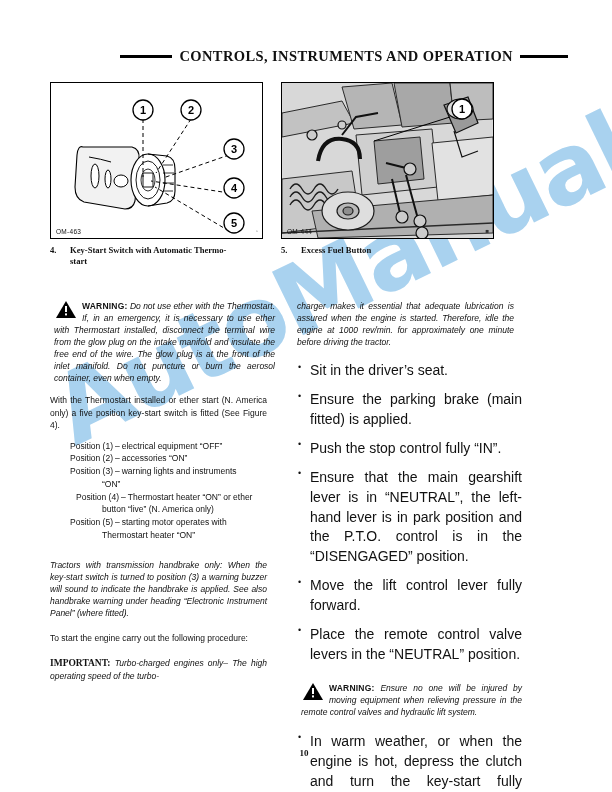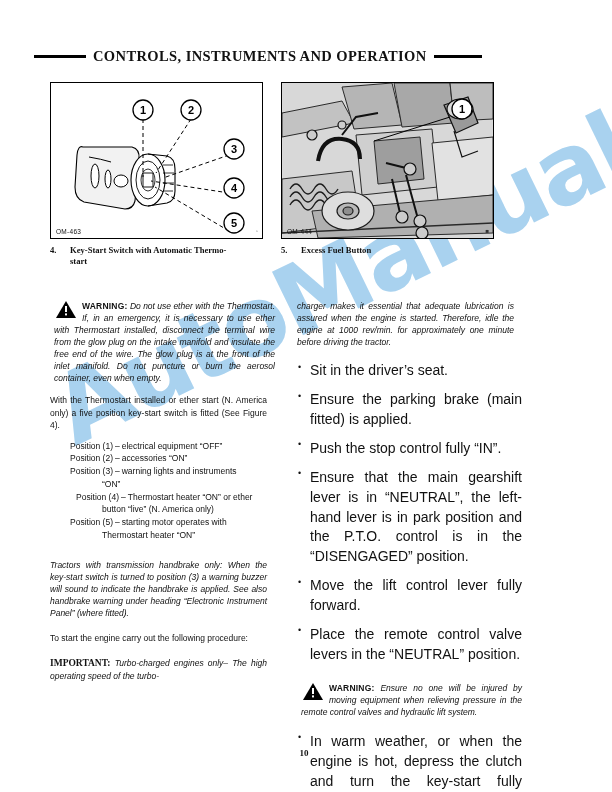--- a/index.html
+++ b/index.html
@@ -43,26 +43,26 @@
   
   .page {
     position: absolute;
     inset: 0;
     z-index: 2;
   }
 
   
   .header {
     position: absolute;
-    left: 34px;
+    left: 56px;
     top: 48px;
     width: 512px;
     display: flex;
     align-items: center;
-    justify-content: flex-start;
+    justify-content: flex-end;
     gap: 7px;
   }
   .header .rule {
     height: 3px;
     background: #000;
   }
   .header .rule.left { width: 52px; }
   .header .rule.right { width: 48px; }
   .header h1 {
     margin: 0;

